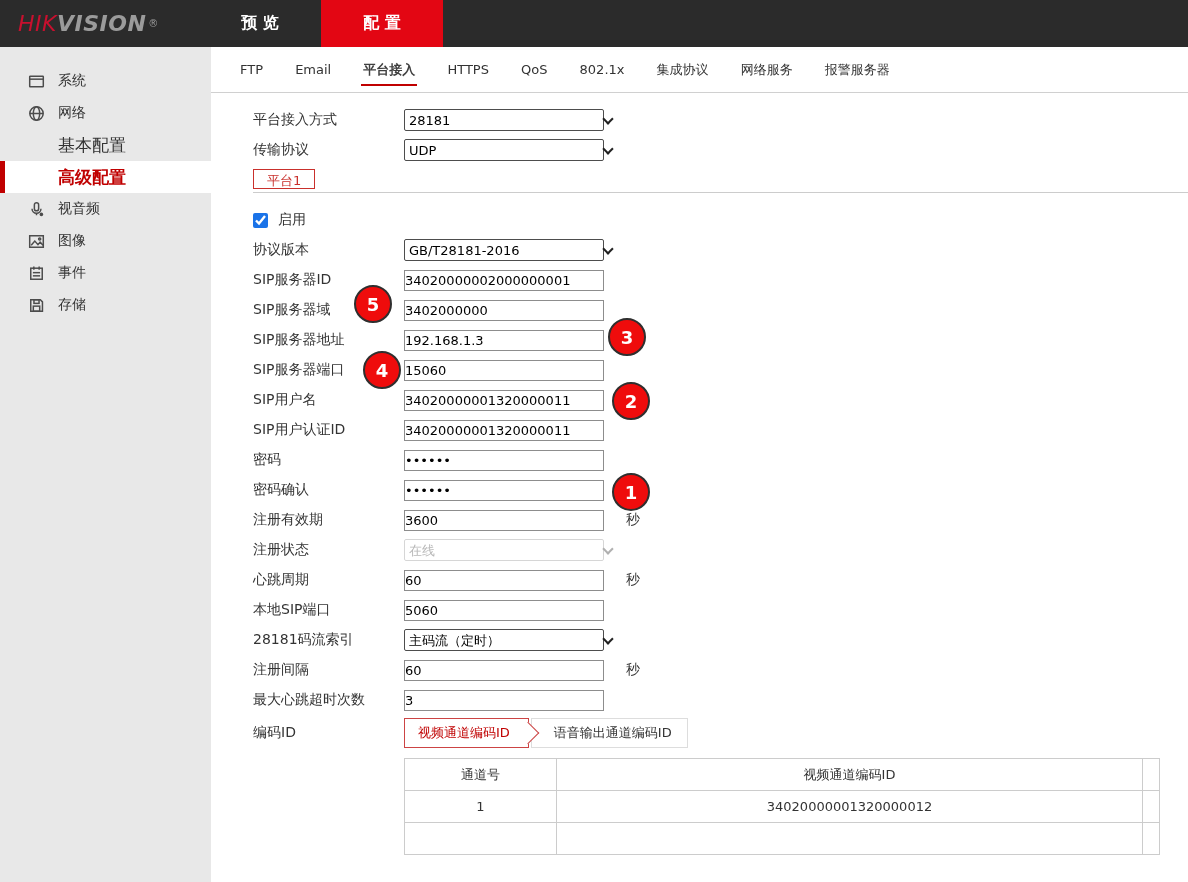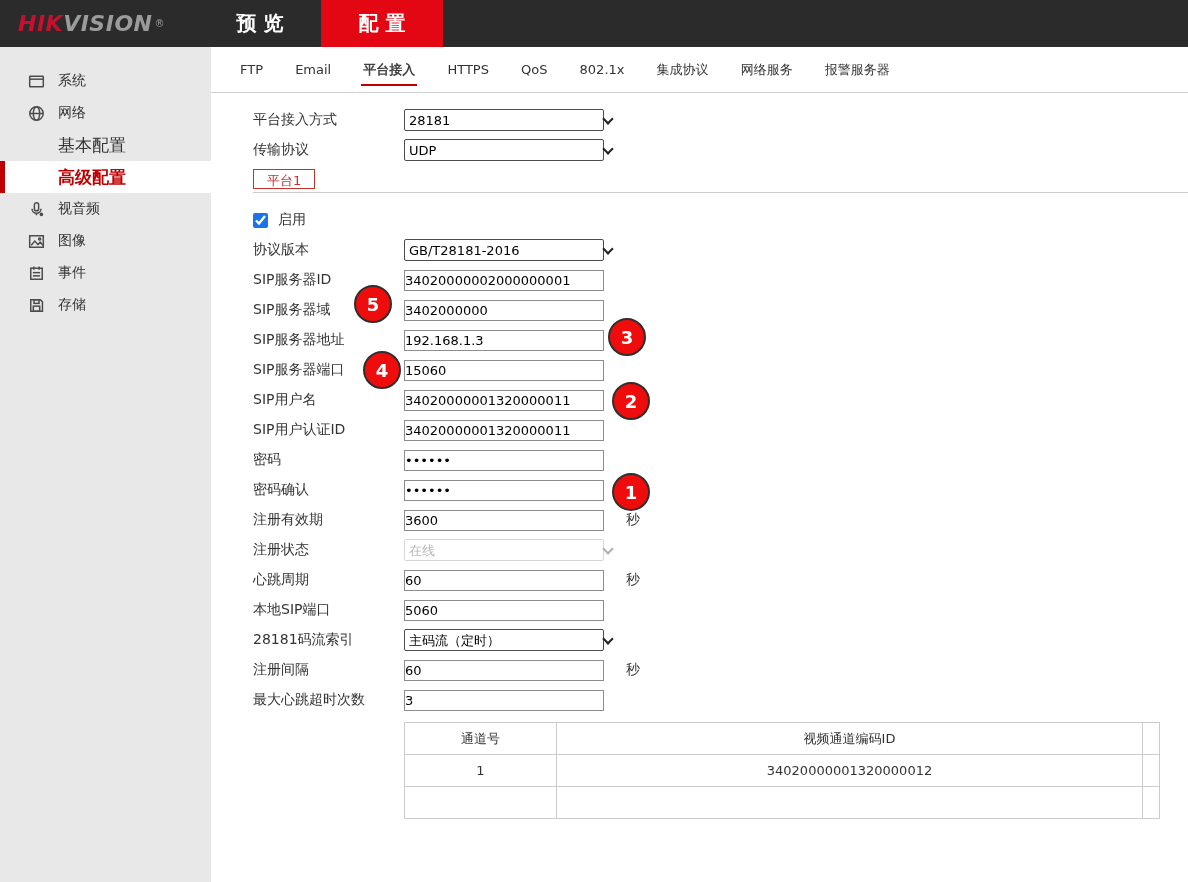--- a/index.html
+++ b/index.html
@@ -2,26 +2,26 @@
 <html><head>
 <meta charset="utf-8">
 <style>
   * { box-sizing: border-box; margin: 0; padding: 0; }
   html,body { width:1188px; height:882px; overflow:hidden; background:#fff;
     font-family:"DejaVu Sans","Liberation Sans",sans-serif; color:#333; }
 
   
   .topbar { position:absolute; left:0; top:0; width:1188px; height:47px; background:#2b2b2b; }
   .logo { position:absolute; left:18px; top:0; height:47px; display:flex; align-items:center; }
-  .logo .hik { color:#c8102e; font-style:italic; font-weight:bold; font-size:22px; letter-spacing:.5px; }
+  .logo .hik { color:#c8102e; font-style:italic; font-weight:normal; font-size:22px; letter-spacing:.5px; }
   .logo .vision { color:#9b9b9b; font-style:italic; font-weight:bold; font-size:22px; letter-spacing:.5px; }
   .logo .reg { color:#9b9b9b; font-size:10px; vertical-align:super; margin-left:2px; }
   .topnav { position:absolute; left:199px; top:0; height:47px; display:flex; }
   .topnav .nav-item { width:122px; height:47px; display:flex; align-items:center; justify-content:center;
-    color:#fff; font-size:20px; font-weight:bold; cursor:pointer; }
+    color:#fff; font-size:16px; font-weight:bold; cursor:pointer; }
   .topnav .nav-item.active { background:#e30613; }
 
   
   .sidebar { position:absolute; left:0; top:47px; width:211px; bottom:0; background:#e8e8e8; padding-top:18px; }
   .side-item { height:32px; display:flex; align-items:center; padding-left:28px; font-size:14px; color:#333; cursor:pointer; }
   .side-item .icn { width:17px; height:17px; margin-right:13px; display:inline-flex; }
   .side-sub { height:32px; display:flex; align-items:center; padding-left:58px; font-size:17px; color:#333; cursor:pointer; }
   .side-sub.selected { background:#fff; border-left:5px solid #c00000; padding-left:53px; color:#c00000; font-weight:bold; }
 
   
@@ -258,20 +258,25 @@
     <div class="row">
       <span class="lbl">注册间隔</span>
       <input class="txt" type="text" value="60" style="">
       <span class="unit">秒</span>
     </div>
     <div class="row">
       <span class="lbl">最大心跳超时次数</span>
       <input class="txt" type="text" value="3" style="">
     </div>
 
+    <div class="enc-row">
+      <span class="lbl">编码ID</span>
+      <span class="enc-tab-active">视频通道编码ID</span>
+      <span class="enc-tab">语音输出通道编码ID</span>
+    </div>
 
     <div class="row" style="height:auto; align-items:flex-start;">
       <span class="lbl"></span>
       <table class="chan">
         <tbody>
             <tr>
           <th class="col-ch">通道号</th>
           <th class="col-id">视频通道编码ID</th>
           <th class="col-x"></th>
         </tr>

